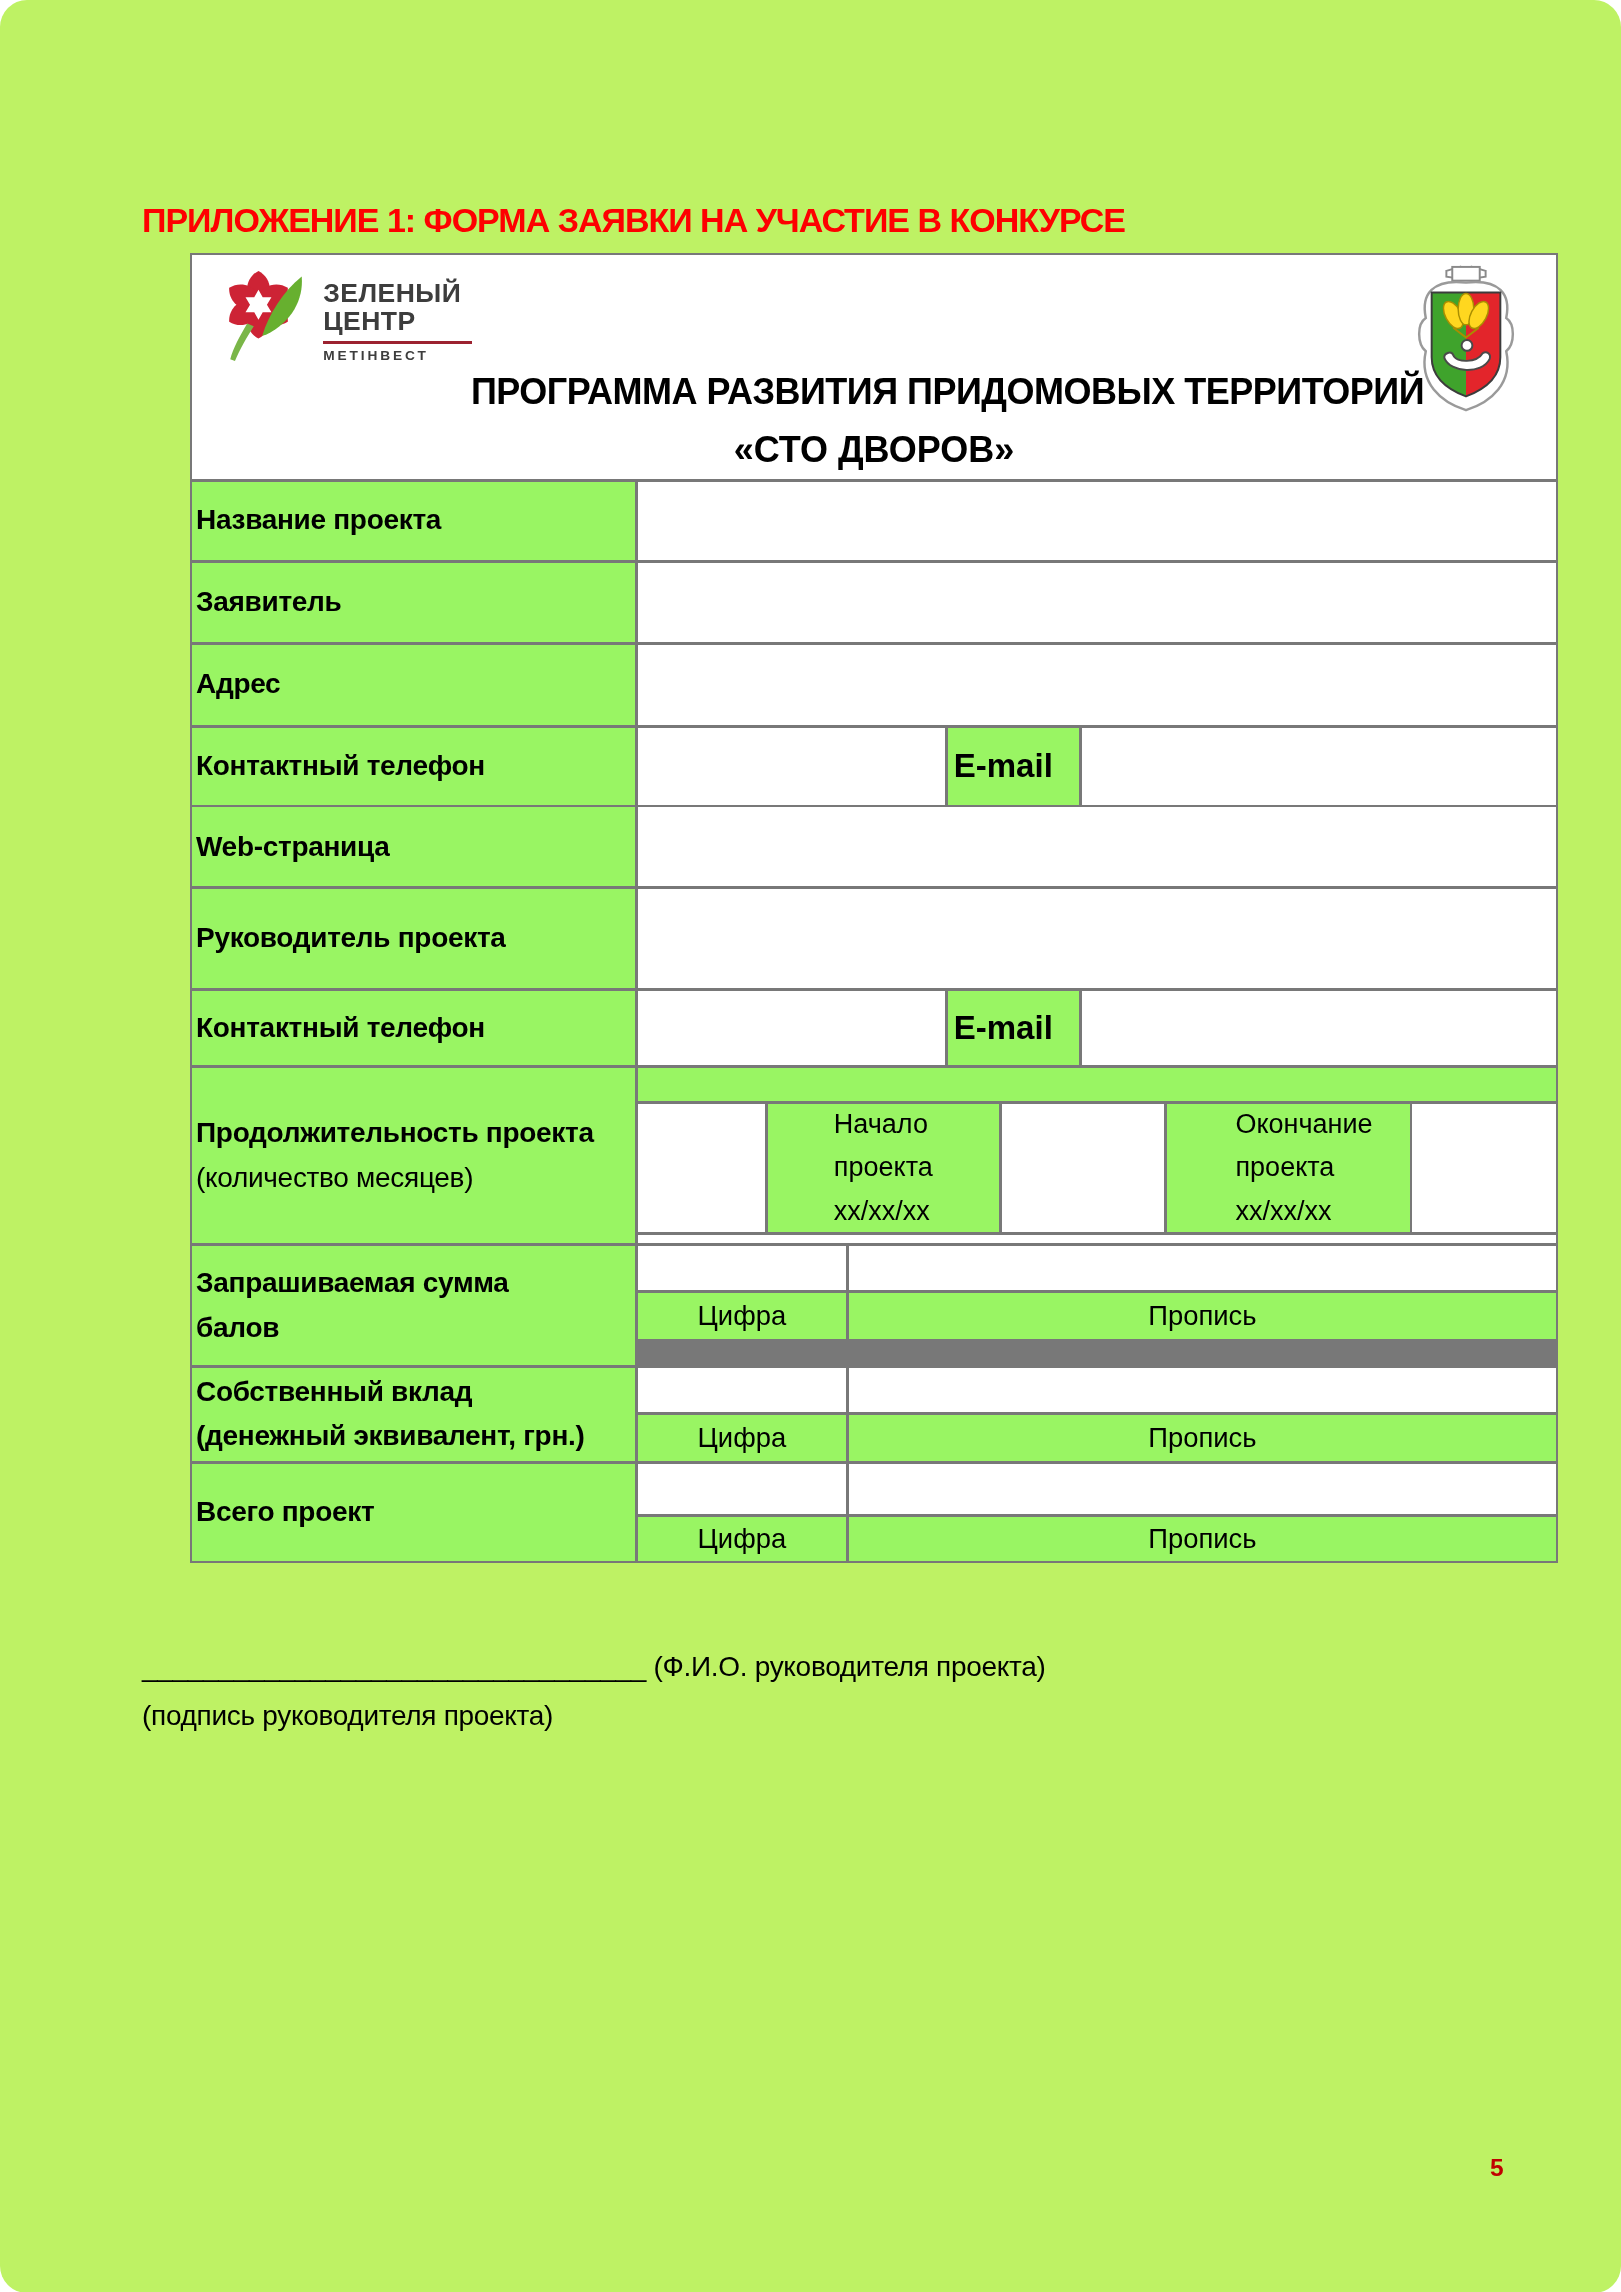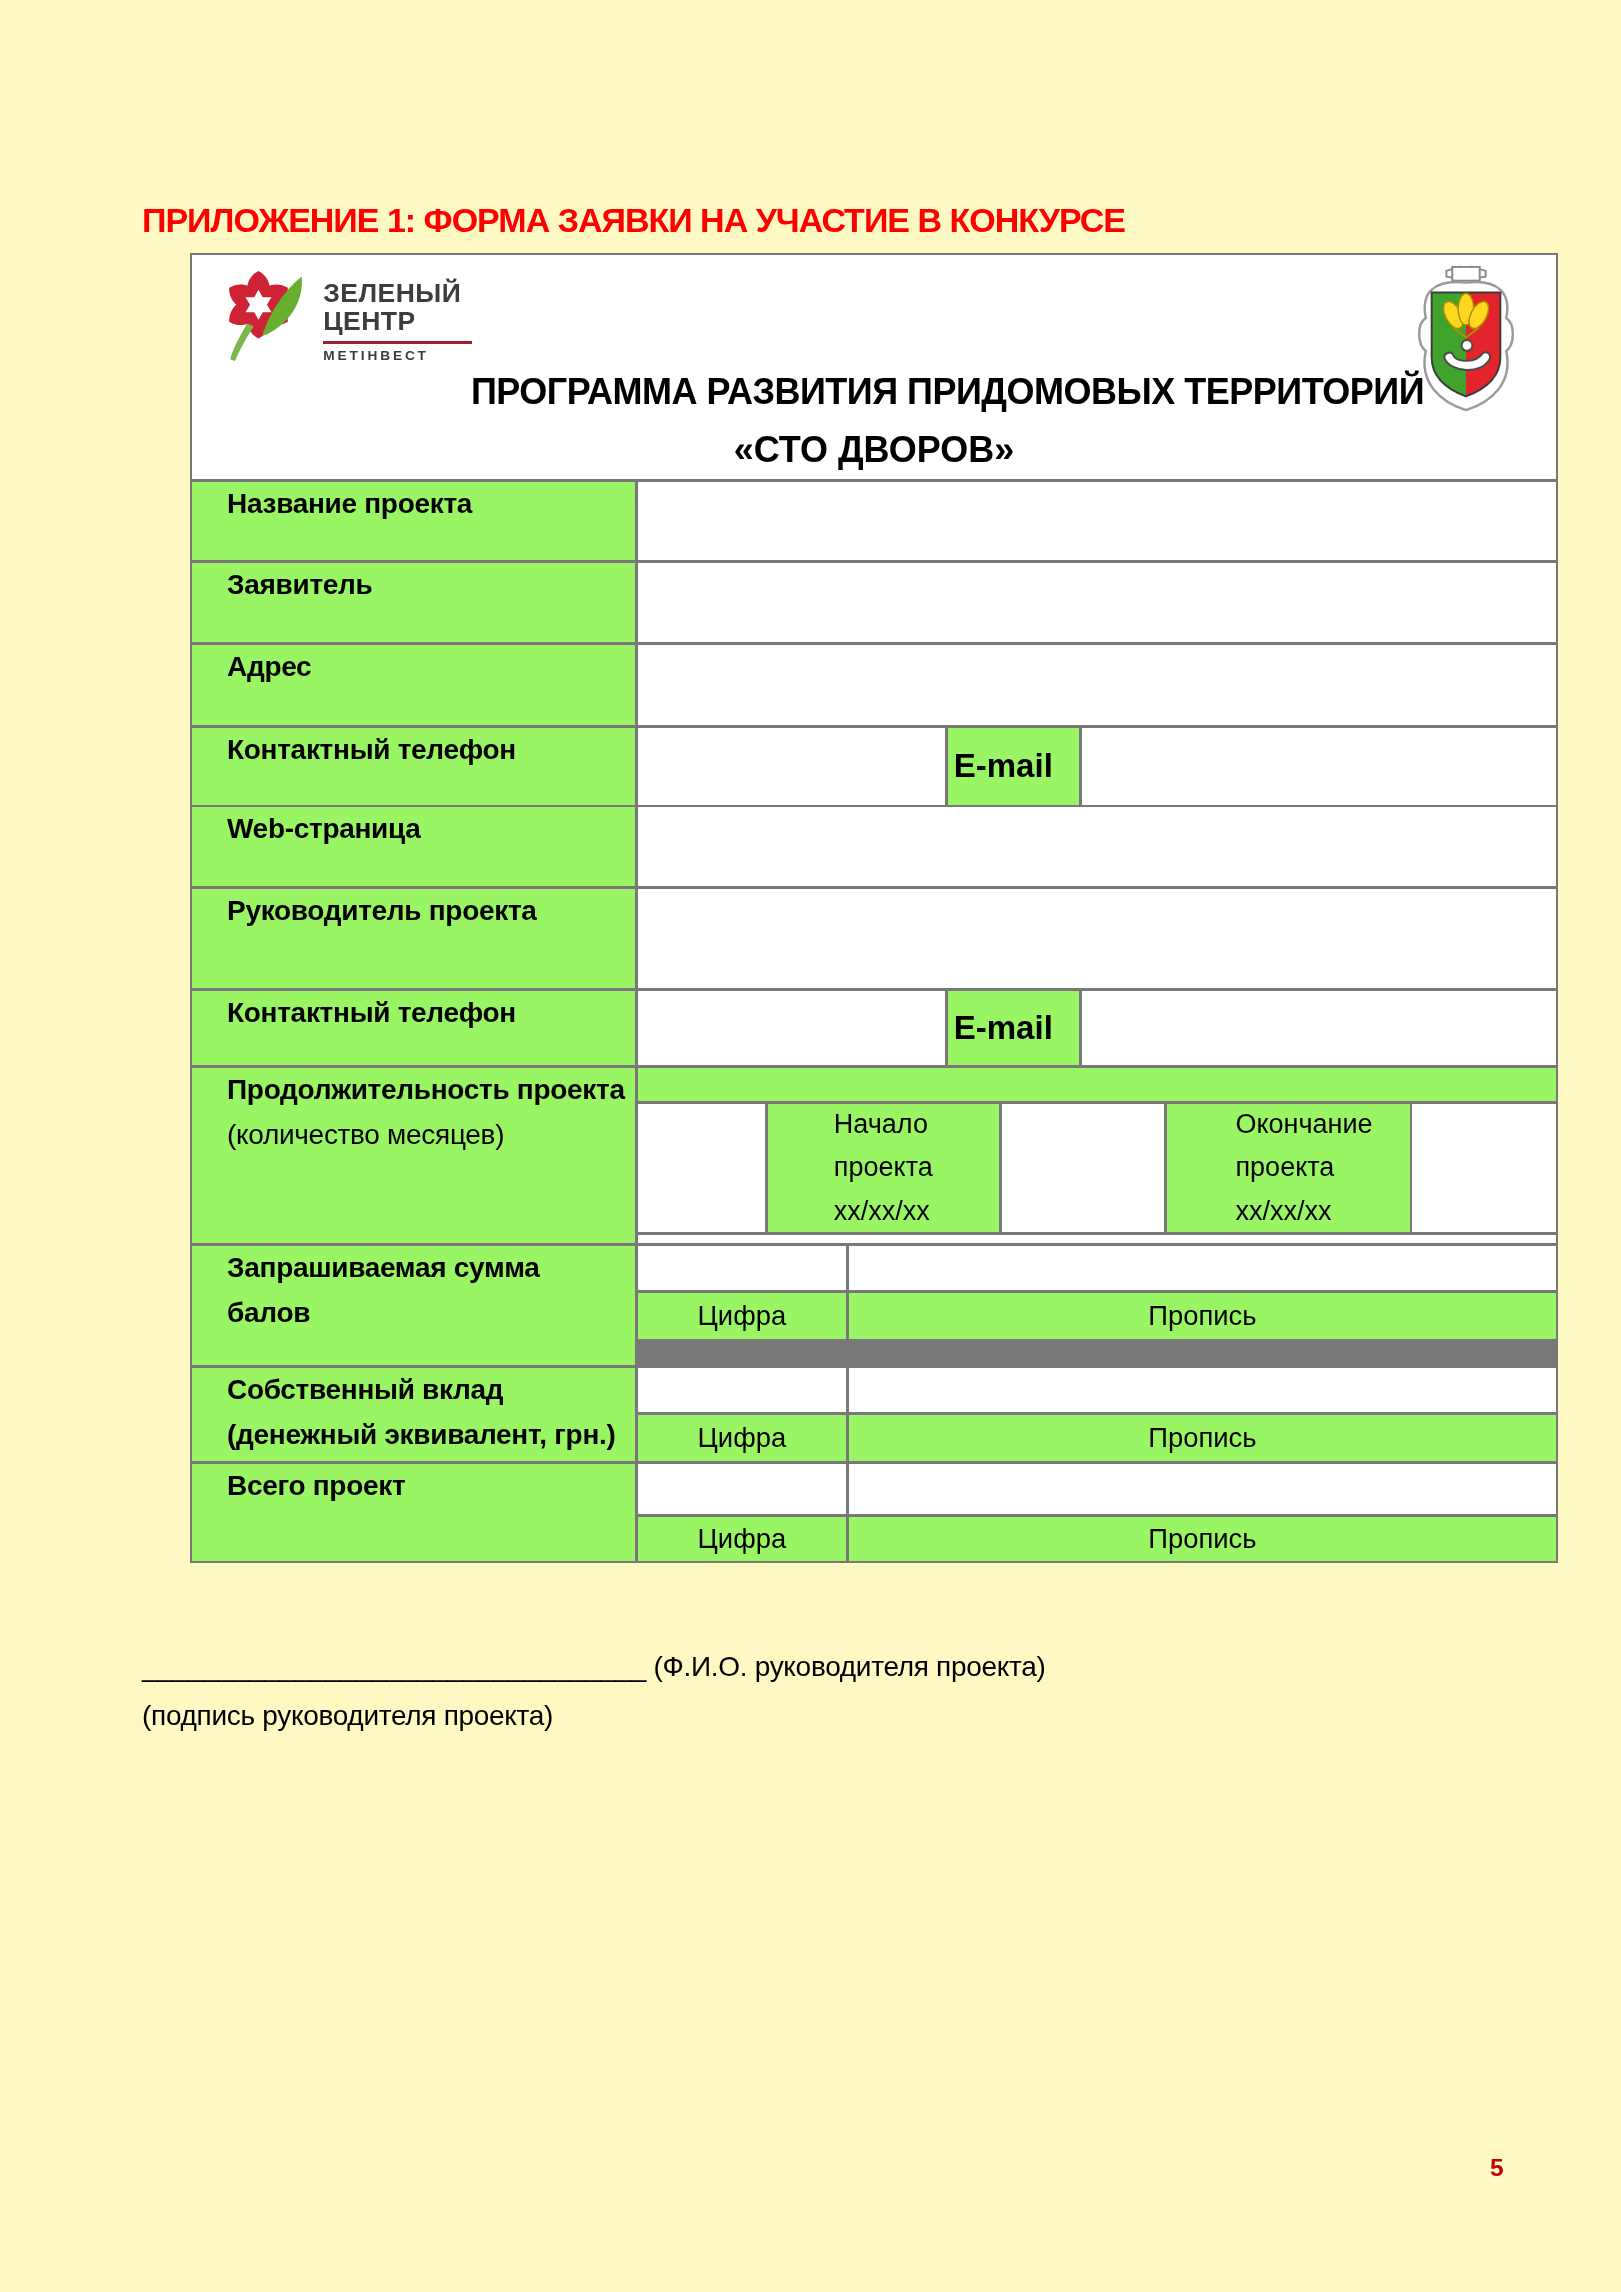--- a/index.html
+++ b/index.html
@@ -1,30 +1,30 @@
 <!DOCTYPE html>
 <html><head>
 <meta charset="utf-8">
 <style>
   html,body{margin:0;padding:0;}
   body{width:1621px;height:2293px;background:#ffffff;position:relative;
        font-family:"Liberation Sans",sans-serif;color:#000;}
-  .page{position:absolute;left:0;top:0;width:1621px;height:2293px;background:#fef9c3;}
+  .page{position:absolute;left:0;top:0;width:1621px;height:2293px;background:#bef264;border-radius:27px;}
 
   .doc-heading{position:absolute;left:142px;top:201px;font-size:34px;font-weight:bold;
        color:#fe0000;letter-spacing:-1px;white-space:nowrap;}
 
   
   .ftable{position:absolute;left:142px;top:253px;width:1368px;box-sizing:border-box;
        border:2.9px solid #787878;background:#787878;display:flex;flex-direction:column;gap:2.9px;margin-left:48px;}
   .frow{display:flex;gap:2.9px;}
   .cell{background:#fff;box-sizing:border-box;}
   .green{background:#99f563;}
-  .labelcell{width:443px;flex:0 0 443px;display:flex;flex-direction:column;
-       padding-left:35px;font-size:28px;font-weight:bold;letter-spacing:-0.3px;line-height:1.6;}
+  .labelcell{width:443px;flex:0 0 443px;display:flex;flex-direction:column;justify-content:center;
+       padding-left:4px;font-size:28px;font-weight:bold;letter-spacing:-0.3px;line-height:1.6;}
   .labelcell .sub{font-weight:normal;}
   .fill{flex:1;}
   .rightcol{flex:1;display:flex;flex-direction:column;gap:2.9px;}
 
   .header-cell{flex:1;position:relative;}
   .logo{position:absolute;left:27.4px;top:11.8px;display:flex;align-items:flex-start;}
   .logo-text{margin-left:9.8px;margin-top:13.7px;}
   .logo-l1,.logo-l2{font-size:26.5px;font-weight:bold;color:#3d3d3d;letter-spacing:0.5px;line-height:1.05;}
   .logo-rule{width:149px;height:2.9px;background:#9c2230;margin:4.9px 0 3.9px 0;}
   .logo-l3{font-size:13.7px;font-weight:bold;color:#3d3d3d;letter-spacing:2.9px;}

